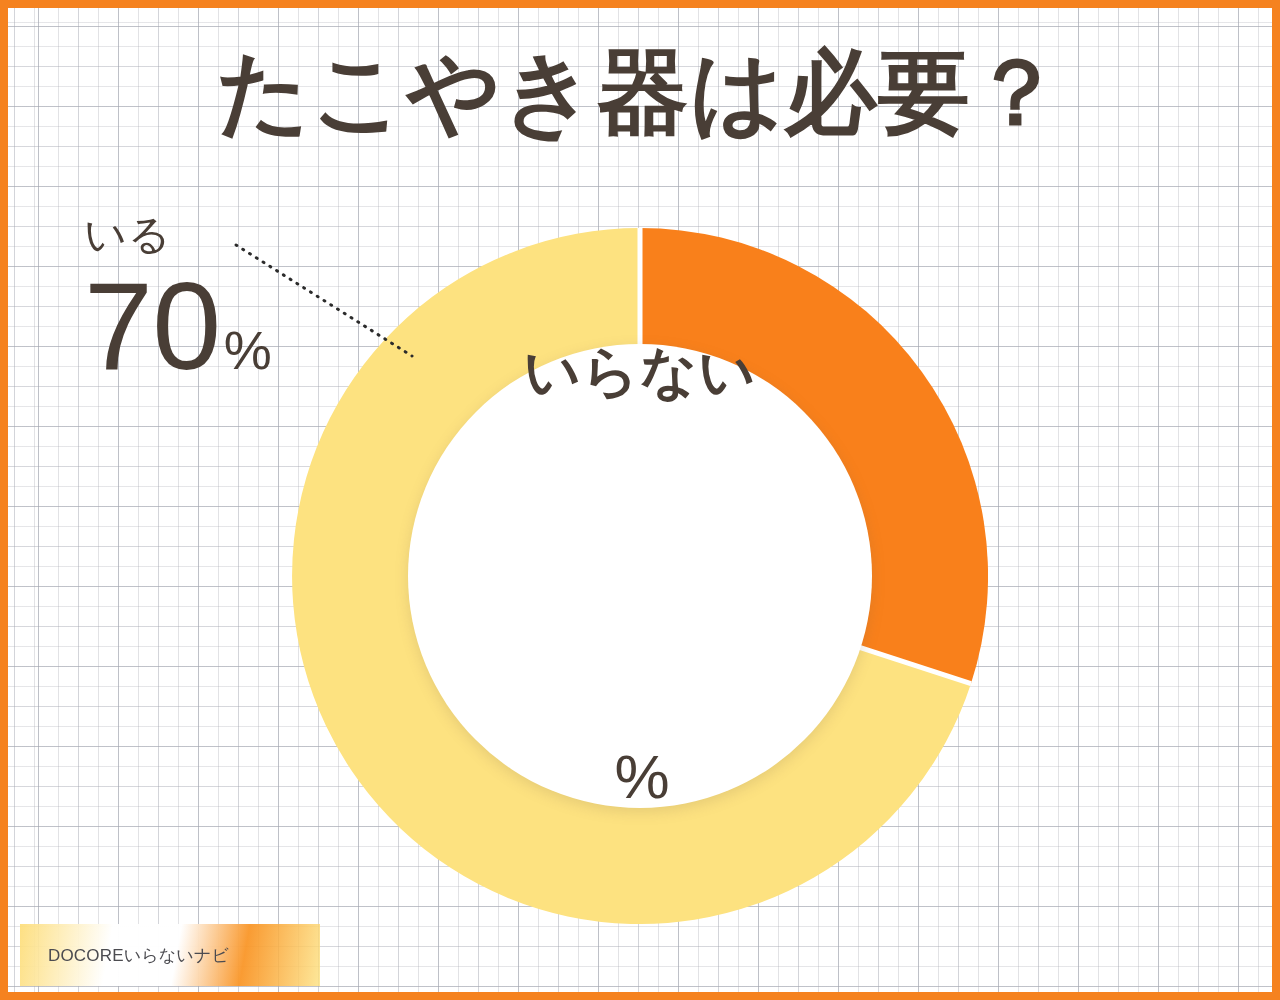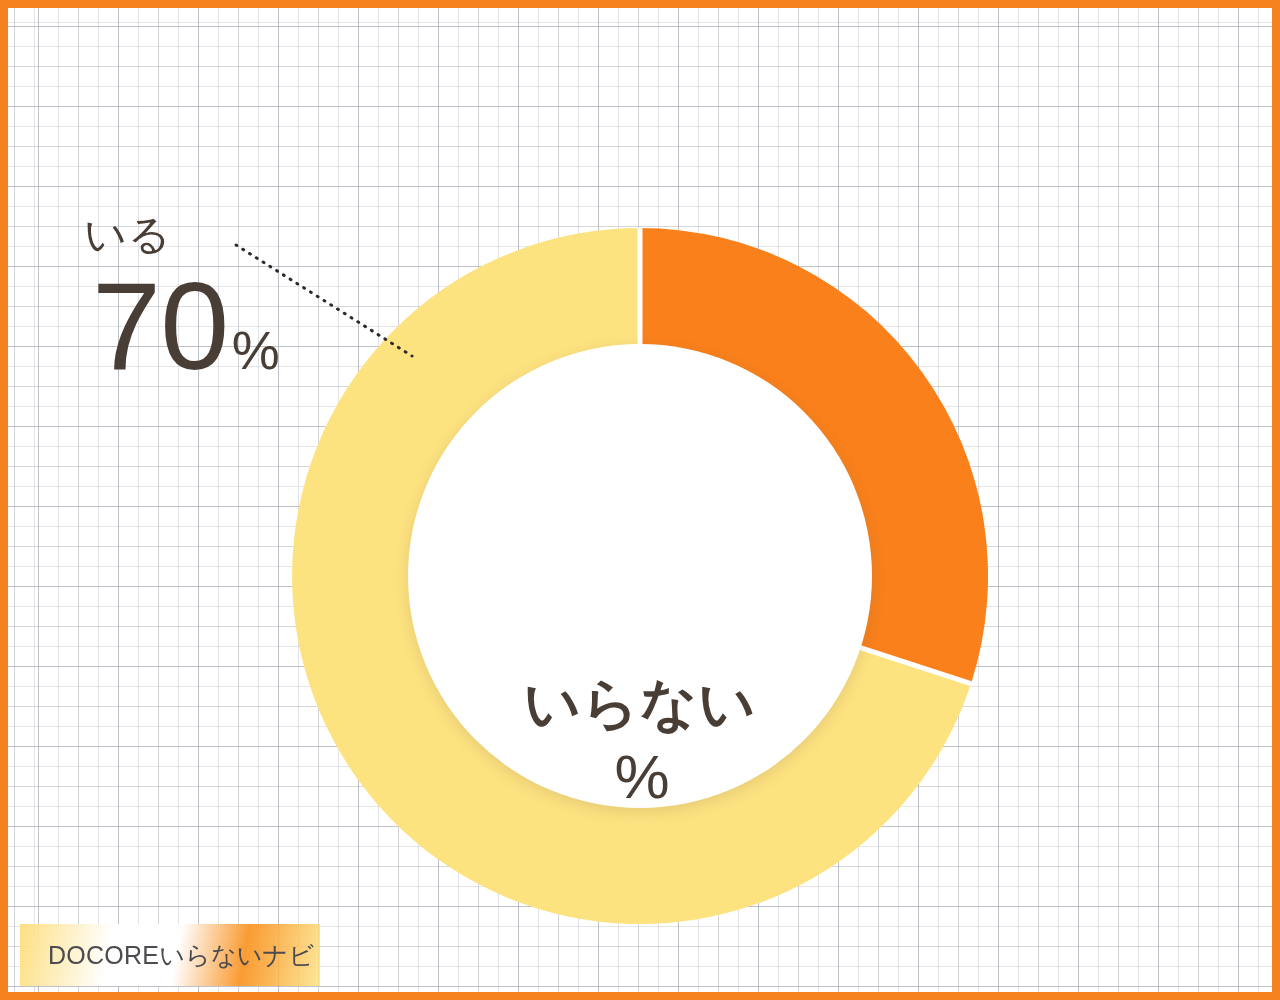--- a/index.html
+++ b/index.html
@@ -115,21 +115,21 @@
   .center-text {
     position: absolute;
     left: 408px;
     top: 344px;
     width: 464px;
     height: 464px;
     z-index: 12;
     display: flex;
     flex-direction: column;
     align-items: center;
-    justify-content: flex-end;
+    justify-content: space-between;
     color: #493E36;
     pointer-events: none;
   }
   .center-label {
     font-size: 56px;
     font-weight: 700;
     line-height: 1;
     letter-spacing: 0.015em;
     margin-bottom: 14px;
   }
@@ -164,21 +164,20 @@
     font-size: 42px;
     font-weight: 400;
     line-height: 1;
     letter-spacing: 0.02em;
   }
   .callout-value-row {
     display: flex;
     align-items: baseline;
     margin-top: 18px;
     line-height: 1;
-    margin-left: 8px;
   }
   .callout-value {
     font-size: 124px;
     font-weight: 300;
     line-height: 0.85;
     letter-spacing: -0.005em;
   }
   .callout-unit {
     font-size: 54px;
     font-weight: 300;
@@ -215,35 +214,36 @@
         rgba(253,221,120,0.92) 0%,
         rgba(255,255,255,0.98) 30%,
         rgba(255,255,255,0.98) 52%,
         rgba(249,150,40,0.95) 74%,
         rgba(253,226,128,0.80) 100%);
   }
   .logo-text {
     position: relative;
     z-index: 2;
     margin-left: 28px;
-    font-size: 25px;
+    font-size: 17px;
     font-weight: 400;
     color: #4b4b50;
     letter-spacing: 0.01em;
     white-space: nowrap;
   }
 </style>
 </head>
 <body>
 
 <div class="canvas">
 
   <div class="grid-bg"></div>
   <div class="grid-sub"></div>
 
+  <div class="title">たこやき器は必要？</div>
 
   <div class="donut-wrap">
     <svg width="696" height="696" viewBox="0 0 696 696">
 
       <path fill="#FDE280" d="M 348 348
                L 348 0
                A 348 348 0 1 0 679.0 455.6
                Z"></path>
 
       <path fill="#F9801B" d="M 348 348

